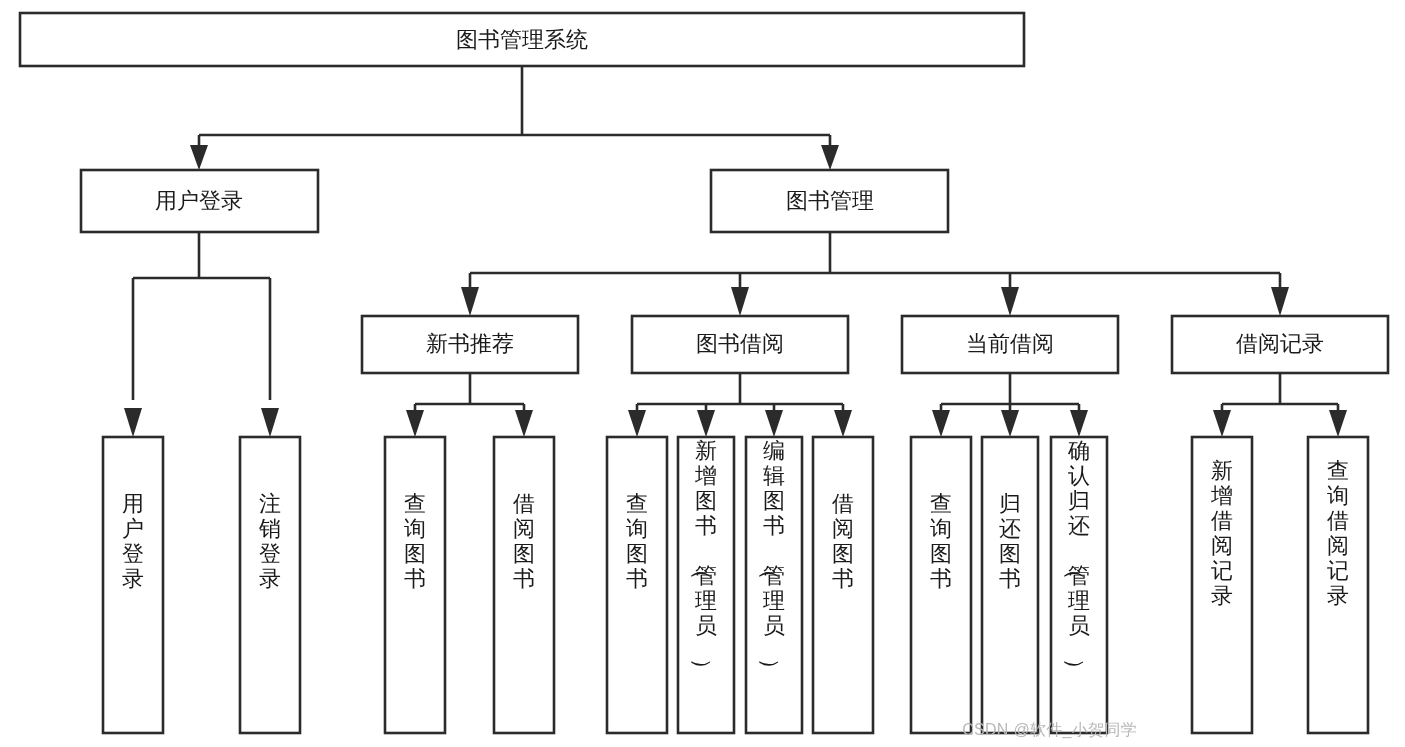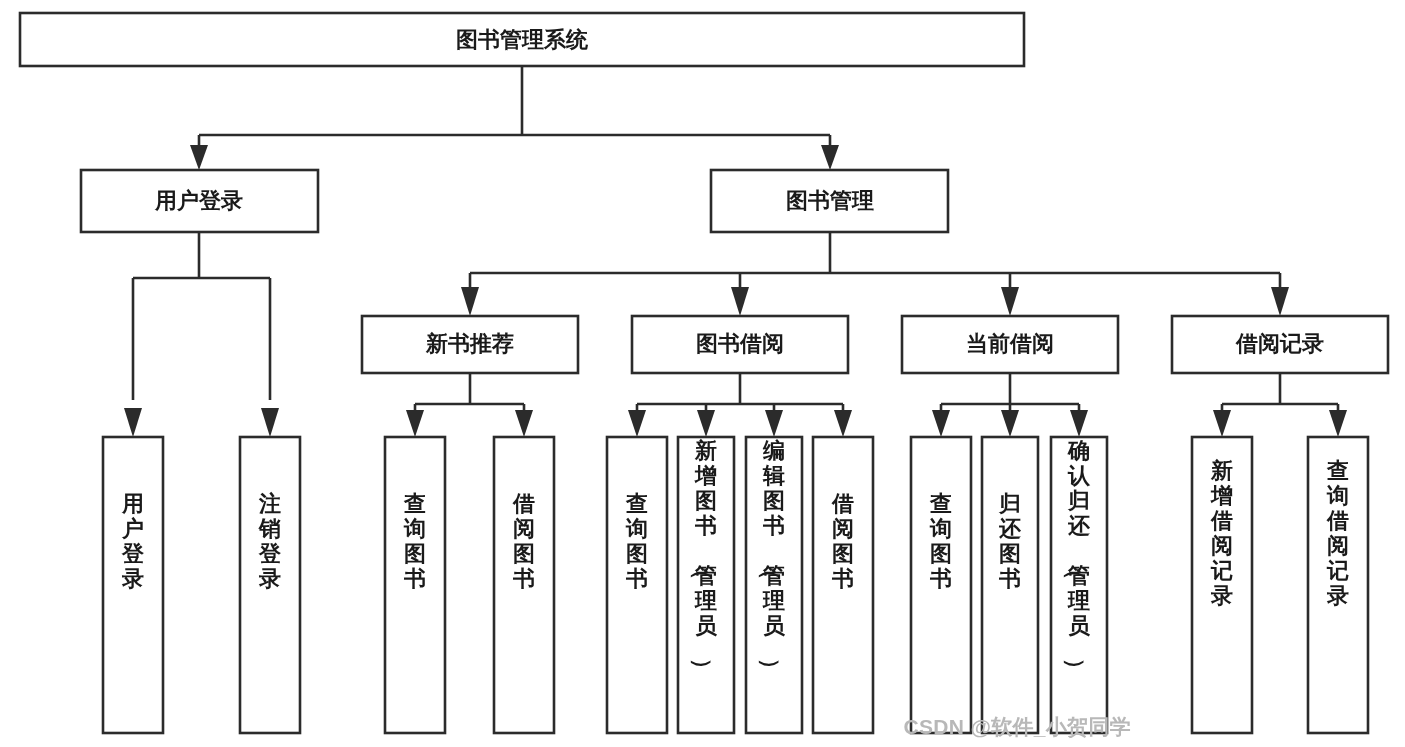--- a/index.html
+++ b/index.html
@@ -11,21 +11,20 @@
     width: 1405px;
     height: 747px;
     font-family: "Liberation Sans", "DejaVu Sans", sans-serif;
     overflow: hidden;
     position: relative;
   }
   #diagram-root {
     position: relative;
     width: 1153px;
     height: 747px;
-    font-weight: bold;
   }
   svg#flowchart {
     position: absolute;
     top: 0;
     left: 0;
     width: 1405px;
     height: 747px;
     display: block;
   }
   .node-rect {
@@ -51,24 +50,24 @@
     dominant-baseline: middle;
   }
   .node-label-v {
     font-family: "Liberation Sans", "DejaVu Sans", sans-serif;
     font-size: 22px;
     fill: #1a1a1a;
     text-anchor: middle;
   }
   .watermark-text {
     position: absolute;
-    right: 22px;
+    right: 16px;
     bottom: 6px;
     font-family: "Liberation Sans", "DejaVu Sans", sans-serif;
-    font-size: 21px;
+    font-size: 16px;
     color: #b8b8b8;
     white-space: nowrap;
     letter-spacing: 0.3px;
     user-select: none;
   }
 </style>
 </head>
 <body>
 
 <div id="diagram-root">

